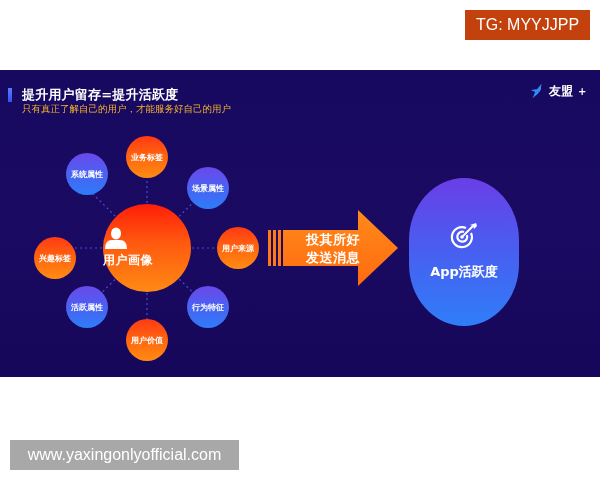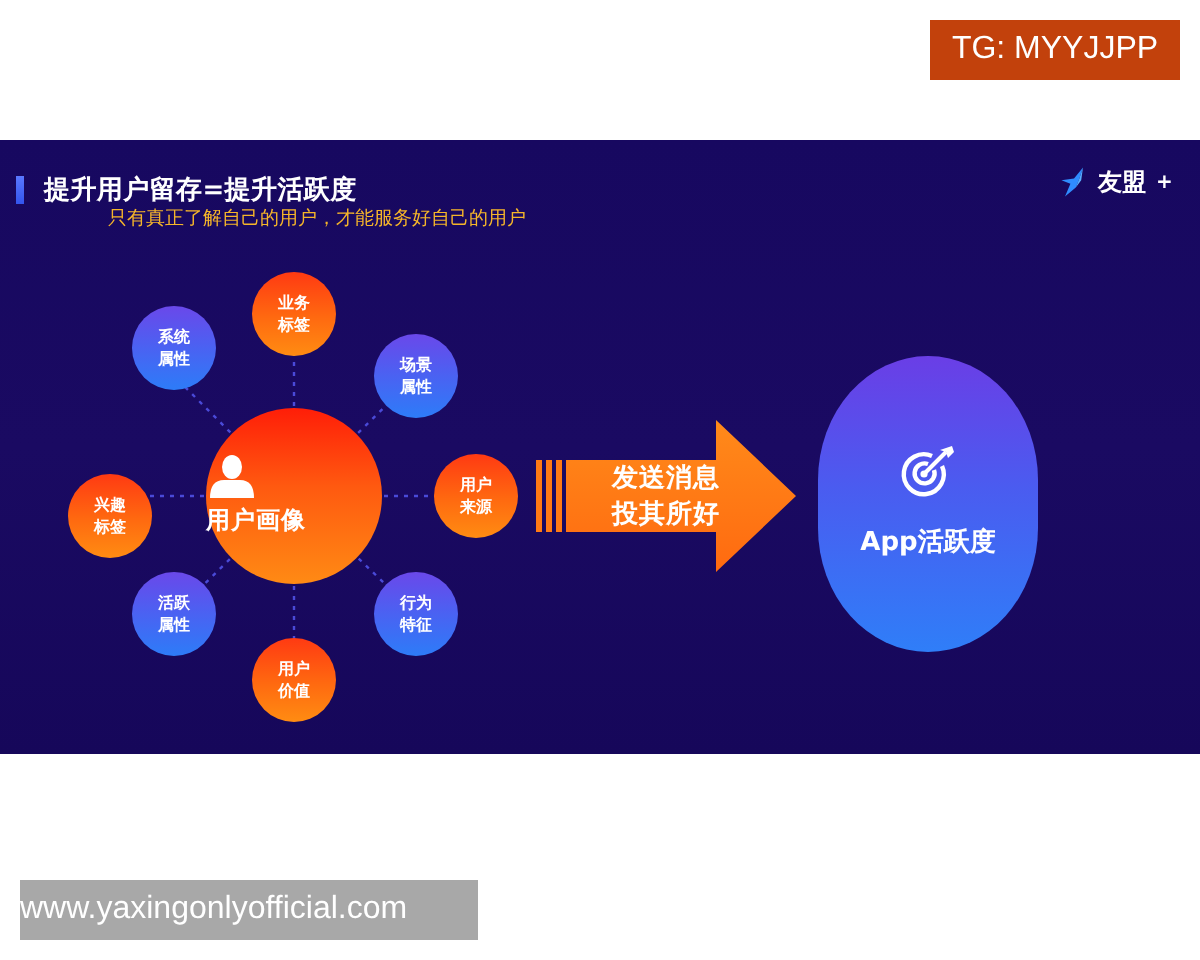--- a/index.html
+++ b/index.html
@@ -6,53 +6,53 @@
   html, body { width: 600px; height: 480px; background: #ffffff; overflow: hidden; }
   body { position: relative; font-family: "DejaVu Sans", "Liberation Sans", sans-serif; }
 
   .watermark-top {
     position: absolute; left: 465px; top: 10px; width: 125px; height: 30px;
     background: #c2410c; color: #ffffff; font-size: 16px; line-height: 30px; text-align: center;
     font-family: "Liberation Sans", sans-serif;
   }
   .watermark-bottom {
     position: absolute; left: 10px; top: 440px; width: 229px; height: 30px;
-    background: #a8a8a8; color: #ffffff; font-size: 16px; line-height: 30px; text-align: left;
+    background: #a8a8a8; color: #ffffff; font-size: 16px; line-height: 30px; text-align: center;
     font-family: "Liberation Sans", sans-serif;
   }
 
   .banner {
     position: absolute; left: 0; top: 70px; width: 600px; height: 307px;
     background: linear-gradient(180deg, #170860 0%, #1a0a62 50%, #16075a 100%);
     overflow: hidden;
   }
 
   .title-bar {
     position: absolute; left: 8px; top: 18px; width: 4px; height: 14px;
     background: linear-gradient(180deg, #5a78ff, #3355ee);
   }
   .title {
     position: absolute; left: 22px; top: 16px; color: #ffffff; font-size: 13px; font-weight: bold;
     letter-spacing: 0.2px; white-space: nowrap;
   }
   .subtitle {
-    position: absolute; left: 22px; top: 33px; color: #f5b52a; font-size: 9.5px; white-space: nowrap; margin-left: 32px;
+    position: absolute; left: 22px; top: 33px; color: #f5b52a; font-size: 9.5px; white-space: nowrap;
   }
 
   .brand {
     position: absolute; left: 528px; top: 12px; display: flex; align-items: center; gap: 3px;
   }
   .brand-logo { width: 18px; height: 18px; }
   .brand-text { color: #ffffff; font-size: 12px; font-weight: bold; }
   .brand-plus { color: #ffffff; font-size: 10px; font-weight: bold; margin-left: 2px; }
 
   .links { position: absolute; left: 0; top: 0; width: 600px; height: 339px; }
 
   .node {
-    position: absolute; border-radius: 50%; display: flex; flex-direction: column;
+    position: absolute; border-radius: 50%; display: flex; flex-direction: row;
     align-items: center; justify-content: center; color: #ffffff; font-weight: bold;
     font-size: 8px; line-height: 11px; text-align: center;
   }
   .node.orange { background: linear-gradient(180deg, #ff3a12 0%, #ff6a10 55%, #ff8c12 100%); }
   .node.blue { background: linear-gradient(180deg, #6a48ea 0%, #4a62f2 50%, #2d7cf8 100%); }
   .node.small { width: 42px; height: 42px; }
 
   .center-node {
     position: absolute; left: 103px; top: 134px; width: 88px; height: 88px; border-radius: 50%;
     background: linear-gradient(180deg, #ff1e08 0%, #ff5a10 45%, #ff8a14 100%);
@@ -161,22 +161,22 @@
         <stop offset="0%" stop-color="#ff8a1a"></stop>
         <stop offset="100%" stop-color="#ff6a10"></stop>
       </linearGradient>
     </defs>
     <rect x="0" y="20" width="3" height="36" fill="#ff7a14"></rect>
     <rect x="5" y="20" width="3" height="36" fill="#ff7a14"></rect>
     <rect x="10" y="20" width="3" height="36" fill="#ff7a14"></rect>
     <polygon points="15,20 90,20 90,0 130,38 90,76 90,56 15,56" fill="url(#arrowGrad)"></polygon>
   </svg>
   <div class="arrow-text">
+    <div>投其所好</div>
     <div>发送消息</div>
-    <div>投其所好</div>
   </div>
 
   <div class="goal">
     <svg class="goal-icon" viewBox="0 0 30 28">
       <g fill="none" stroke="#ffffff" stroke-width="2.2">
         <path d="M22 10 A10 10 0 1 1 17 5"></path>
         <path d="M18 12 A5 5 0 1 1 15 9"></path>
       </g>
       <circle cx="13" cy="14" r="1.8" fill="#ffffff"></circle>
       <line x1="13" y1="14" x2="24" y2="3" stroke="#ffffff" stroke-width="2"></line>

